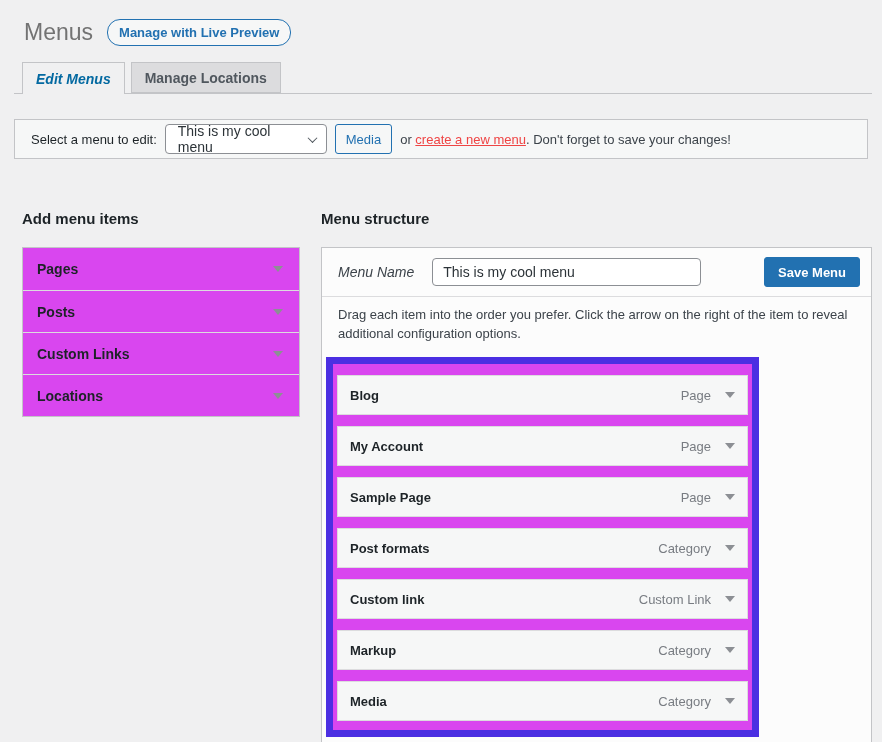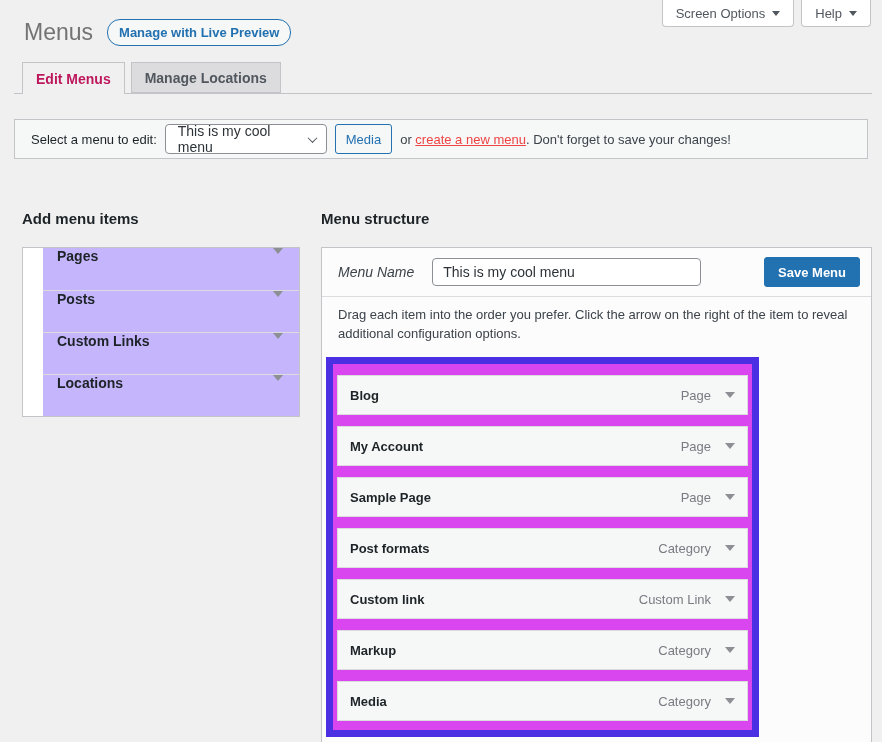--- a/index.html
+++ b/index.html
@@ -27,21 +27,21 @@
     color:#2271b1; font-size:13px; font-weight:600; padding:5px 11px; cursor:pointer;
   }
 
   
   .nav-underline { position:absolute; top:93px; left:14px; width:858px; height:1px; background:#c3c4c7; }
   .nav-tabs { position:absolute; top:62px; left:22px; display:flex; gap:6px; z-index:2; }
   .nav-tab {
     font-size:14px; font-weight:600; padding:0 13px; display:flex; align-items:center;
     border:1px solid #c3c4c7; height:31px; cursor:pointer;
   }
-  .nav-tab.active { background:#f0f0f1; border-bottom:none; height:32px; color:#be185d; }
+  .nav-tab.active { background:#f0f0f1; border-bottom:none; height:32px; color:#0369a1;font-style:italic; }
   .nav-tab.inactive { background:#dcdcde; color:#50575e; }
 
   
   .manage-menus {
     position:absolute; top:119px; left:14px; width:854px; height:40px;
     background:#f6f7f7; border:1px solid #c3c4c7;
     display:flex; align-items:center; padding:0 16px;
   }
   .mm-label { color:#1d2327; margin-right:8px; white-space:nowrap; }
   .mm-select {
@@ -61,22 +61,22 @@
   .col-heading { position:absolute; top:210px; font-size:15px; font-weight:700; color:#1d2327; }
   .col-heading.left { left:22px; }
   .col-heading.right { left:321px; }
 
   
   .accordion {
     position:absolute; top:247px; left:22px; width:278px;
     background:#fff; border:1px solid #c3c4c7;
   }
   .accordion-row {
-    height:42px; display:flex; align-items:flex-start; justify-content:space-between;
-    padding:0 16px 0 14px; cursor:pointer; background:#c4b5fd;margin-left:20px;
+    height:42px; display:flex; align-items:center; justify-content:space-between;
+    padding:0 16px 0 14px; cursor:pointer; background:#d946ef;
   }
   .accordion-row + .accordion-row { border-top:1px solid #dcdcde; }
   .accordion-row .acc-label { font-size:14px; font-weight:600; color:#1d2327; }
   .tri-down { width:0; height:0; border-left:5px solid transparent; border-right:5px solid transparent; border-top:6px solid #8c8f94; }
 
   
   .menu-edit {
     position:absolute; top:247px; left:321px; width:551px; height:496px;
     background:#fcfcfc; border:1px solid #c3c4c7; border-bottom:none;
   }
@@ -109,30 +109,20 @@
   .menu-item-bar:last-child { margin-bottom:0; }
   .mi-label { font-size:13px; font-weight:700; color:#1d2327; }
   .mi-right { margin-left:auto; display:flex; align-items:center; gap:14px; }
   .mi-type { font-size:13px; color:#787c82; }
 </style>
 </head>
 <body>
 
 <div class="page">
 
-  <div class="screen-meta">
-    <div class="screen-meta-btn">
-      <span>Screen Options</span>
-      <span class="caret-down"></span>
-    </div>
-    <div class="screen-meta-btn">
-      <span>Help</span>
-      <span class="caret-down"></span>
-    </div>
-  </div>
 
   <div class="title-row">
     <h1 class="page-title">Menus</h1>
     <button class="title-action">Manage with Live Preview</button>
   </div>
 
   <div class="nav-underline"></div>
   <div class="nav-tabs">
     <div class="nav-tab active">Edit Menus</div>
     <div class="nav-tab inactive">Manage Locations</div>

